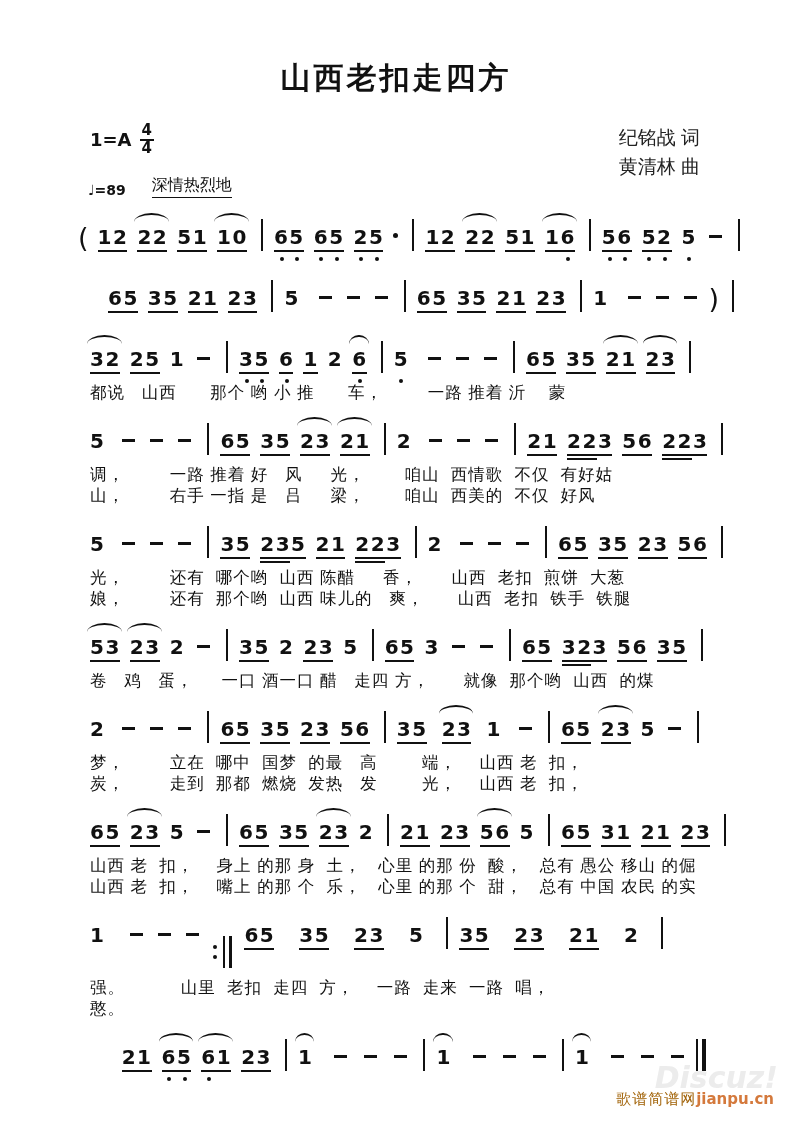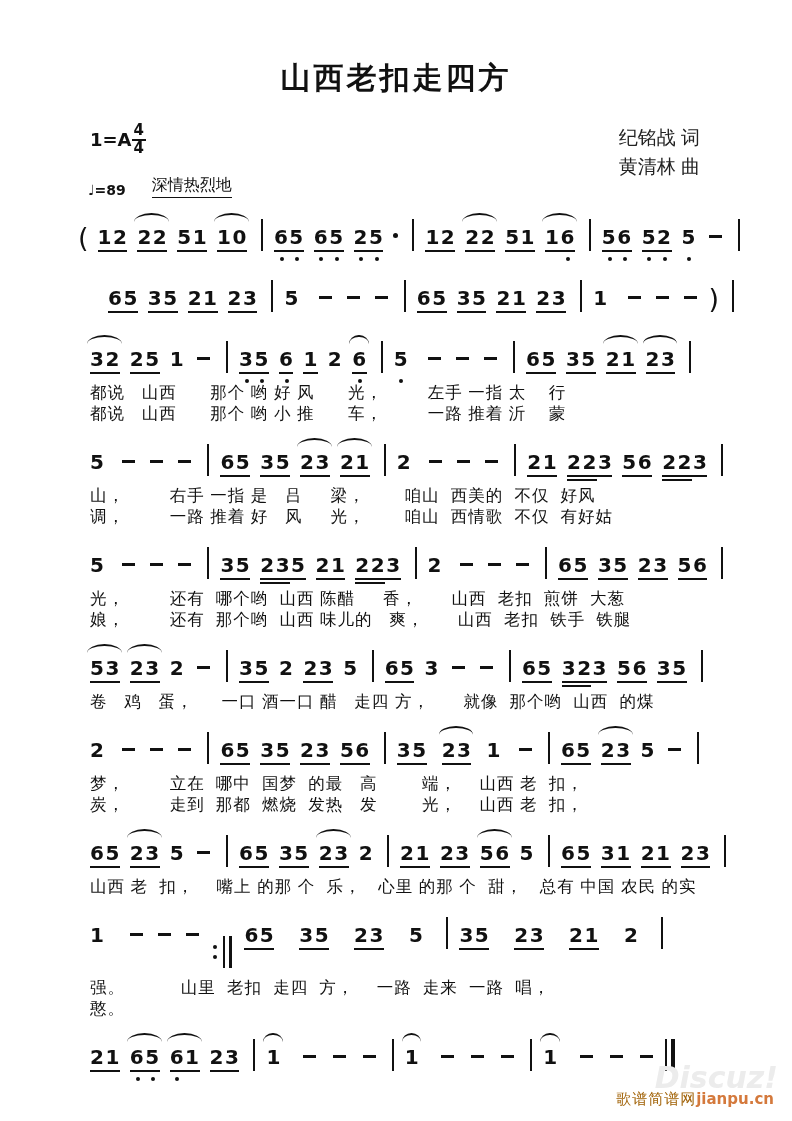--- a/index.html
+++ b/index.html
@@ -11,21 +11,21 @@
   }
   
   .title {
     padding-top:58px; text-align:center;
     font-size:30px; font-weight:bold; letter-spacing:3px;
   }
   .meta {
     display:flex; justify-content:space-between; align-items:flex-start;
     margin:24px 92px 0 90px; height:52px;
   }
-  .keysig { font-size:18px; font-weight:bold; font-family:"DejaVu Sans",sans-serif; display:flex; align-items:center; }
+  .keysig { font-size:18px; font-weight:bold; font-family:"DejaVu Sans",sans-serif; display:flex; align-items:center; gap:8px; }
   .frac { display:inline-flex; flex-direction:column; align-items:center; font-size:15px; line-height:1.05; font-weight:bold; }
   .frac .top { border-bottom:2px solid #111; padding:0 2px; }
   .credits { text-align:left; font-size:19px; line-height:1.55; color:#222; }
   .temporow { margin:0 0 8px 88px; font-size:14px; display:flex; align-items:flex-end; gap:26px; }
   .tempo { font-weight:bold; font-family:"DejaVu Sans",sans-serif; }
   .expression { font-size:16px; border-bottom:1px solid #111; padding-bottom:1px; }
   
   .systems { margin-left:78px; width:660px; }
   .system { margin-bottom:7px; }
   .noterow { padding-top:13px; padding-bottom:9px; white-space:nowrap; line-height:24px; }
@@ -94,59 +94,59 @@
 
   <div class="systems" id="systems">
       <div class="system">
         <div class="noterow"><span class="paren">(</span><span class="tok"><span class="txt">12</span><i class="ul"></i></span><span class="tok"><span class="txt">22</span><i class="ul"></i><i class="arc"></i></span><span class="tok"><span class="txt">51</span><i class="ul"></i></span><span class="tok"><span class="txt">10</span><i class="ul"></i><i class="arc"></i></span><span class="bar"></span><span class="tok"><span class="txt">65</span><i class="ul"></i><i class="dotb" style="left: 25%;"></i><i class="dotb" style="left: 75%;"></i></span><span class="tok"><span class="txt">65</span><i class="ul"></i><i class="dotb" style="left: 25%;"></i><i class="dotb" style="left: 75%;"></i></span><span class="tok"><span class="txt">25</span><i class="ul"></i><i class="dotb" style="left: 25%;"></i><i class="dotb" style="left: 75%;"></i></span><span class="adot"></span><span class="bar"></span><span class="tok"><span class="txt">12</span><i class="ul"></i></span><span class="tok"><span class="txt">22</span><i class="ul"></i><i class="arc"></i></span><span class="tok"><span class="txt">51</span><i class="ul"></i></span><span class="tok"><span class="txt">16</span><i class="ul"></i><i class="dotb" style="left: 75%;"></i><i class="arc"></i></span><span class="bar"></span><span class="tok"><span class="txt">56</span><i class="ul"></i><i class="dotb" style="left: 25%;"></i><i class="dotb" style="left: 75%;"></i></span><span class="tok"><span class="txt">52</span><i class="ul"></i><i class="dotb" style="left: 25%;"></i><i class="dotb" style="left: 75%;"></i></span><span class="tok"><span class="txt">5</span><i class="dotb" style="left: 50%;"></i></span><span class="dash"></span><span class="bar"></span></div>
       </div>
       <div class="system" style="margin-left: 30px;">
         <div class="noterow"><span class="tok"><span class="txt">65</span><i class="ul"></i></span><span class="tok"><span class="txt">35</span><i class="ul"></i></span><span class="tok"><span class="txt">21</span><i class="ul"></i></span><span class="tok"><span class="txt">23</span><i class="ul"></i></span><span class="bar"></span><span class="tok" style="margin-right: 16px;"><span class="txt">5</span></span><span class="dash"></span><span class="dash"></span><span class="dash"></span><span class="bar"></span><span class="tok"><span class="txt">65</span><i class="ul"></i></span><span class="tok"><span class="txt">35</span><i class="ul"></i></span><span class="tok"><span class="txt">21</span><i class="ul"></i></span><span class="tok"><span class="txt">23</span><i class="ul"></i></span><span class="bar"></span><span class="tok" style="margin-right: 16px;"><span class="txt">1</span></span><span class="dash"></span><span class="dash"></span><span class="dash"></span><span class="paren">)</span><span class="bar"></span></div>
       </div>
       <div class="system" style="margin-left: 12px;">
         <div class="noterow"><span class="tok"><span class="txt">32</span><i class="ul"></i><i class="arc"></i></span><span class="tok"><span class="txt">25</span><i class="ul"></i></span><span class="tok"><span class="txt">1</span></span><span class="dash"></span><span class="bar"></span><span class="tok"><span class="txt">35</span><i class="ul"></i><i class="dotb" style="left: 25%;"></i><i class="dotb" style="left: 75%;"></i></span><span class="tok"><span class="txt">6</span><i class="ul"></i><i class="dotb" style="left: 50%;"></i></span><span class="tok"><span class="txt">1</span><i class="ul"></i></span><span class="tok"><span class="txt">2</span></span><span class="tok"><span class="txt">6</span><i class="ul"></i><i class="dotb" style="left: 50%;"></i><i class="arc"></i></span><span class="bar"></span><span class="tok" style="margin-right: 16px;"><span class="txt">5</span><i class="dotb" style="left: 50%;"></i></span><span class="dash"></span><span class="dash"></span><span class="dash"></span><span class="bar"></span><span class="tok"><span class="txt">65</span><i class="ul"></i></span><span class="tok"><span class="txt">35</span><i class="ul"></i></span><span class="tok"><span class="txt">21</span><i class="ul"></i><i class="arc"></i></span><span class="tok"><span class="txt">23</span><i class="ul"></i><i class="arc"></i></span><span class="bar"></span></div>
-        <div class="lyr">都说   山西      那个 哟 好 风      光，        左手 一指 太    行</div>
         <div class="lyr">都说   山西      那个 哟 小 推      车，        一路 推着 沂    蒙</div>
       </div>
       <div class="system" style="margin-left: 12px;">
         <div class="noterow"><span class="tok" style="margin-right: 14px;"><span class="txt">5</span></span><span class="dash"></span><span class="dash"></span><span class="dash"></span><span class="bar"></span><span class="tok"><span class="txt">65</span><i class="ul"></i></span><span class="tok"><span class="txt">35</span><i class="ul"></i></span><span class="tok"><span class="txt">23</span><i class="ul"></i><i class="arc"></i></span><span class="tok"><span class="txt">21</span><i class="ul"></i><i class="arc"></i></span><span class="bar"></span><span class="tok" style="margin-right: 14px;"><span class="txt">2</span></span><span class="dash"></span><span class="dash"></span><span class="dash"></span><span class="bar"></span><span class="tok"><span class="txt">21</span><i class="ul"></i></span><span class="tok"><span class="txt">223</span><i class="ul"></i><i class="ul2"></i></span><span class="tok"><span class="txt">56</span><i class="ul"></i></span><span class="tok"><span class="txt">223</span><i class="ul"></i><i class="ul2"></i></span><span class="bar"></span></div>
+        <div class="lyr">调，        一路 推着 好   风     光，       咱山  西情歌  不仅  有好姑</div>
         <div class="lyr">山，        右手 一指 是   吕     梁，       咱山  西美的  不仅  好风</div>
-        <div class="lyr">调，        一路 推着 好   风     光，       咱山  西情歌  不仅  有好姑</div>
       </div>
       <div class="system" style="margin-left: 12px;">
         <div class="noterow"><span class="tok" style="margin-right: 14px;"><span class="txt">5</span></span><span class="dash"></span><span class="dash"></span><span class="dash"></span><span class="bar"></span><span class="tok"><span class="txt">35</span><i class="ul"></i></span><span class="tok"><span class="txt">235</span><i class="ul"></i><i class="ul2"></i></span><span class="tok"><span class="txt">21</span><i class="ul"></i></span><span class="tok"><span class="txt">223</span><i class="ul"></i><i class="ul2"></i></span><span class="bar"></span><span class="tok" style="margin-right: 14px;"><span class="txt">2</span></span><span class="dash"></span><span class="dash"></span><span class="dash"></span><span class="bar"></span><span class="tok"><span class="txt">65</span><i class="ul"></i></span><span class="tok"><span class="txt">35</span><i class="ul"></i></span><span class="tok"><span class="txt">23</span><i class="ul"></i></span><span class="tok"><span class="txt">56</span><i class="ul"></i></span><span class="bar"></span></div>
         <div class="lyr">光，        还有  哪个哟  山西 陈醋     香，      山西  老扣  煎饼  大葱</div>
         <div class="lyr">娘，        还有  那个哟  山西 味儿的   爽，      山西  老扣  铁手  铁腿</div>
       </div>
       <div class="system" style="margin-left: 12px;">
         <div class="noterow"><span class="tok"><span class="txt">53</span><i class="ul"></i><i class="arc"></i></span><span class="tok"><span class="txt">23</span><i class="ul"></i><i class="arc"></i></span><span class="tok"><span class="txt">2</span></span><span class="dash"></span><span class="bar"></span><span class="tok"><span class="txt">35</span><i class="ul"></i></span><span class="tok"><span class="txt">2</span></span><span class="tok"><span class="txt">23</span><i class="ul"></i></span><span class="tok"><span class="txt">5</span></span><span class="bar"></span><span class="tok"><span class="txt">65</span><i class="ul"></i></span><span class="tok"><span class="txt">3</span></span><span class="dash"></span><span class="dash"></span><span class="bar"></span><span class="tok"><span class="txt">65</span><i class="ul"></i></span><span class="tok"><span class="txt">323</span><i class="ul"></i><i class="ul2"></i></span><span class="tok"><span class="txt">56</span><i class="ul"></i></span><span class="tok"><span class="txt">35</span><i class="ul"></i></span><span class="bar"></span></div>
         <div class="lyr">卷   鸡   蛋，     一口 酒一口 醋   走四 方，      就像  那个哟  山西  的煤</div>
       </div>
       <div class="system" style="margin-left: 12px;">
         <div class="noterow"><span class="tok" style="margin-right: 14px;"><span class="txt">2</span></span><span class="dash"></span><span class="dash"></span><span class="dash"></span><span class="bar"></span><span class="tok"><span class="txt">65</span><i class="ul"></i></span><span class="tok"><span class="txt">35</span><i class="ul"></i></span><span class="tok"><span class="txt">23</span><i class="ul"></i></span><span class="tok"><span class="txt">56</span><i class="ul"></i></span><span class="bar"></span><span class="tok" style="margin-right: 14px;"><span class="txt">35</span><i class="ul"></i></span><span class="tok" style="margin-right: 14px;"><span class="txt">23</span><i class="ul"></i><i class="arc"></i></span><span class="tok" style="margin-right: 14px;"><span class="txt">1</span></span><span class="dash"></span><span class="bar"></span><span class="tok"><span class="txt">65</span><i class="ul"></i></span><span class="tok"><span class="txt">23</span><i class="ul"></i><i class="arc"></i></span><span class="tok"><span class="txt">5</span></span><span class="dash"></span><span class="bar"></span></div>
         <div class="lyr">梦，        立在  哪中  国梦  的最   高        端，    山西 老  扣，</div>
         <div class="lyr">炭，        走到  那都  燃烧  发热   发        光，    山西 老  扣，</div>
       </div>
       <div class="system" style="margin-left: 12px;">
         <div class="noterow"><span class="tok"><span class="txt">65</span><i class="ul"></i></span><span class="tok"><span class="txt">23</span><i class="ul"></i><i class="arc"></i></span><span class="tok"><span class="txt">5</span></span><span class="dash"></span><span class="bar"></span><span class="tok"><span class="txt">65</span><i class="ul"></i></span><span class="tok"><span class="txt">35</span><i class="ul"></i></span><span class="tok"><span class="txt">23</span><i class="ul"></i><i class="arc"></i></span><span class="tok"><span class="txt">2</span></span><span class="bar"></span><span class="tok"><span class="txt">21</span><i class="ul"></i></span><span class="tok"><span class="txt">23</span><i class="ul"></i></span><span class="tok"><span class="txt">56</span><i class="ul"></i><i class="arc"></i></span><span class="tok"><span class="txt">5</span></span><span class="bar"></span><span class="tok"><span class="txt">65</span><i class="ul"></i></span><span class="tok"><span class="txt">31</span><i class="ul"></i></span><span class="tok"><span class="txt">21</span><i class="ul"></i></span><span class="tok"><span class="txt">23</span><i class="ul"></i></span><span class="bar"></span></div>
+        <div class="lyr">山西 老  扣，    身上 的那 身  土，   心里 的那 份  酸，   总有 愚公 移山 的倔</div>
         <div class="lyr">山西 老  扣，    嘴上 的那 个  乐，   心里 的那 个  甜，   总有 中国 农民 的实</div>
       </div>
       <div class="system" style="margin-left: 12px;">
         <div class="noterow"><span class="tok" style="margin-right: 22px;"><span class="txt">1</span></span><span class="dash" style="margin-right: 12px;"></span><span class="dash" style="margin-right: 12px;"></span><span class="dash"></span><span class="repeat">
             <span class="c">
               <b></b>
               <b></b>
             </span>
             <span class="b1"></span>
             <span class="b2"></span>
           </span><span class="tok" style="margin-right: 24px;"><span class="txt">65</span><i class="ul"></i></span><span class="tok" style="margin-right: 24px;"><span class="txt">35</span><i class="ul"></i></span><span class="tok" style="margin-right: 24px;"><span class="txt">23</span><i class="ul"></i></span><span class="tok" style="margin-right: 18px;"><span class="txt">5</span></span><span class="bar"></span><span class="tok" style="margin-right: 24px;"><span class="txt">35</span><i class="ul"></i></span><span class="tok" style="margin-right: 24px;"><span class="txt">23</span><i class="ul"></i></span><span class="tok" style="margin-right: 24px;"><span class="txt">21</span><i class="ul"></i></span><span class="tok" style="margin-right: 18px;"><span class="txt">2</span></span><span class="bar"></span></div>
         <div class="lyr">强。          山里  老扣  走四  方，    一路  走来  一路  唱，</div>
         <div class="lyr">憨。</div>
       </div>
-      <div class="system" style="margin-left: 12px;">
+      <div class="system" style="margin-left: 12px; text-align: center;">
         <div class="noterow"><span class="tok"><span class="txt">21</span><i class="ul"></i></span><span class="tok"><span class="txt">65</span><i class="ul"></i><i class="dotb" style="left: 25%;"></i><i class="dotb" style="left: 75%;"></i><i class="arc"></i></span><span class="tok"><span class="txt">61</span><i class="ul"></i><i class="dotb" style="left: 25%;"></i><i class="arc"></i></span><span class="tok"><span class="txt">23</span><i class="ul"></i></span><span class="bar"></span><span class="tok" style="margin-right: 18px;"><span class="txt">1</span><i class="arc"></i></span><span class="dash" style="margin-right: 14px;"></span><span class="dash" style="margin-right: 14px;"></span><span class="dash"></span><span class="bar"></span><span class="tok" style="margin-right: 18px;"><span class="txt">1</span><i class="arc"></i></span><span class="dash" style="margin-right: 14px;"></span><span class="dash" style="margin-right: 14px;"></span><span class="dash"></span><span class="bar"></span><span class="tok" style="margin-right: 18px;"><span class="txt">1</span><i class="arc"></i></span><span class="dash" style="margin-right: 14px;"></span><span class="dash" style="margin-right: 14px;"></span><span class="dash"></span><span class="final">
             <span class="b1"></span>
             <span class="b2"></span>
           </span></div>
       </div>
     </div>
 
   <div class="brandmark">Discuz!</div>
   <div class="watermark">
     <span class="site" style="color: #a16207;">歌谱简谱网</span><span class="url" style="color: rgb(212, 121, 60);">jianpu.cn</span>

